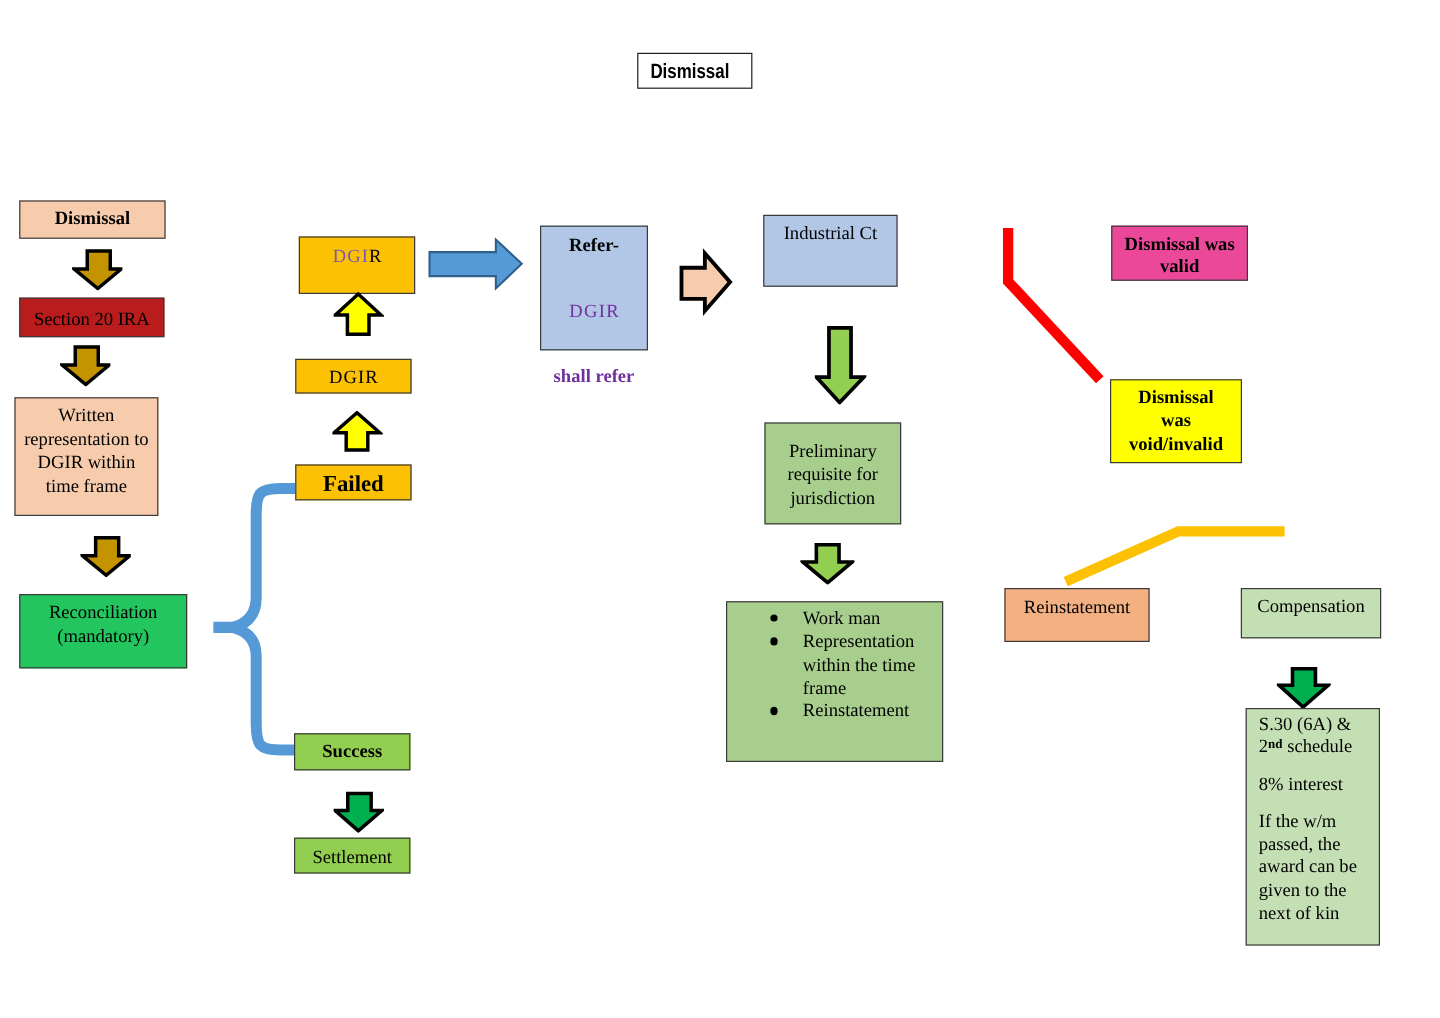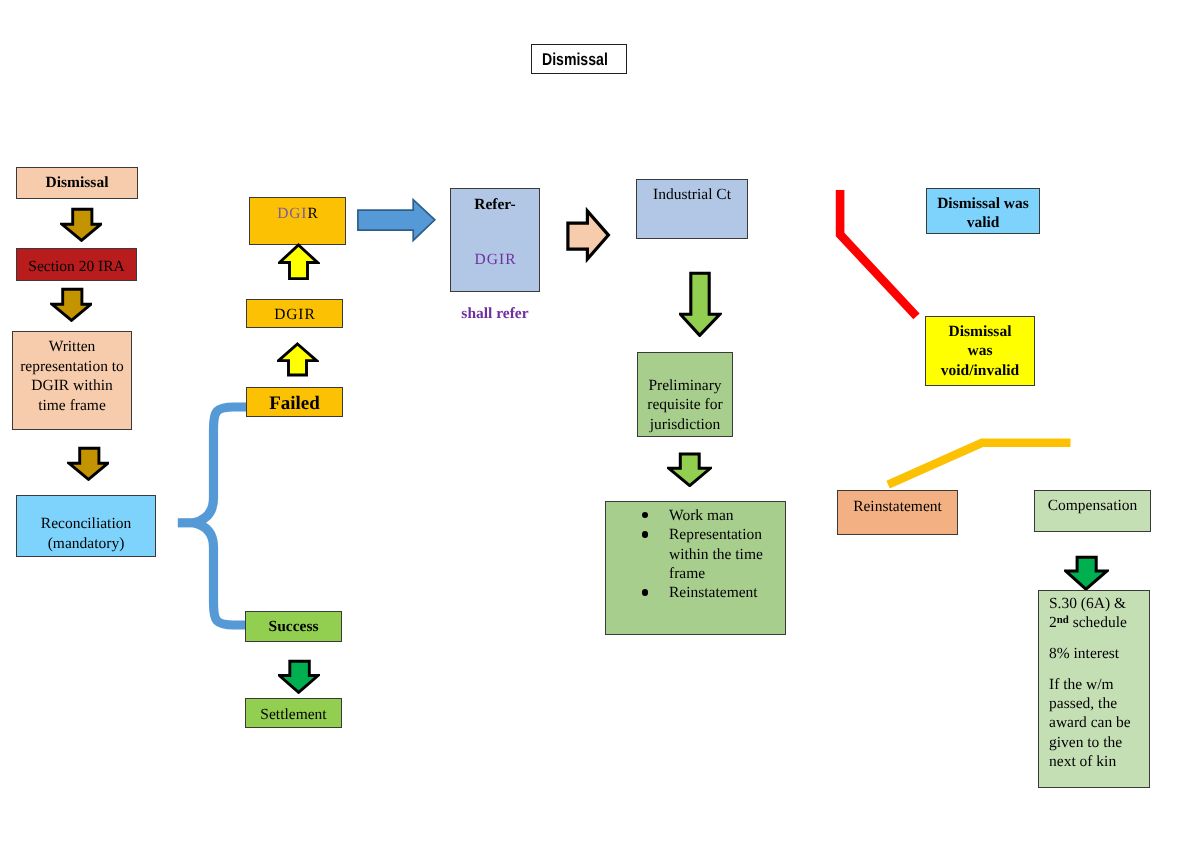--- a/index.html
+++ b/index.html
@@ -63,23 +63,23 @@
               align-items:flex-start;">
     <span class="lbl">Written representation to DGIR within time frame</span>
   </div>
 
   <div class="arw" style="left:67px;top:446px;width:42px;height:35px;">
     <svg width="42" height="35" viewBox="0 0 42 35">
       <path d="M12.7 2.2 L31.9 2.2 L31.9 17.2 L41 17.2 L21.5 33.4 L1.8 17.2 L12.7 17.2 Z" fill="#C49400" stroke="#000000" stroke-width="2.9" stroke-linejoin="miter"></path>
     </svg>
   </div>
 
-  <div class="box" style="left:16px;top:495px;width:140px;height:62px;background:#7dd3fc;
+  <div class="box" style="left:16px;top:495px;width:140px;height:62px;background:#22c55e;
               font-size:15.5px;flex-direction:column;justify-content:flex-start;
-              padding-top:18px;">
+              padding-top:5px;">
     <span class="lbl">Reconciliation</span>
     <span class="lbl">(mandatory)</span>
   </div>
 
   <div class="arw" style="left:170px;top:394px;width:86px;height:242px;">
     <svg width="86" height="242" viewBox="0 0 86 242">
       <path d="M76 13 L64 13 C46 13 43.5 17 43.5 35 L43.5 104 Q43.5 124 24 128.8 Q43.5 133.6 43.5 153 L43.5 209 C43.5 227 46 231 64 231 L76 231" fill="none" stroke="#559AD6" stroke-width="9.2" stroke-linecap="butt" stroke-linejoin="round"></path>
       <path d="M30 128.8 L7.8 128.8" fill="none" stroke="#559AD6" stroke-width="9.2" stroke-linecap="butt"></path>
     </svg>
   </div>
@@ -151,22 +151,22 @@
               align-items:flex-start;padding-top:5px;font-size:15.5px;">
     <span class="lbl">Industrial Ct</span>
   </div>
 
   <div class="arw" style="left:679px;top:270px;width:43px;height:67px;">
     <svg width="43" height="67" viewBox="0 0 43 67">
       <path d="M11.8 3.2 L30.2 3.2 L30.2 44.3 L40.8 44.3 L20.7 65.4 L1.4 44.3 L11.8 44.3 Z" fill="#92CE4F" stroke="#000000" stroke-width="3.1" stroke-linejoin="miter"></path>
     </svg>
   </div>
 
-  <div class="box" style="left:637px;top:352px;width:96px;height:85px;background:#A8CE8E;
-              align-items:flex-end;padding-top:5px;font-size:15.5px;">
+  <div class="box" style="left:637px;top:352px;width:114px;height:85px;background:#A8CE8E;
+              align-items:center;padding-top:5px;font-size:15.5px;">
     <span class="lbl">Preliminary requisite for jurisdiction</span>
   </div>
 
   <div class="arw" style="left:667px;top:451px;width:45px;height:36px;">
     <svg width="45" height="36" viewBox="0 0 45 36">
       <path d="M13.3 3 L32.2 3 L32.2 17.3 L43.3 17.3 L22.7 34.6 L1.9 17.3 L13.3 17.3 Z" fill="#92CE4F" stroke="#000000" stroke-width="3" stroke-linejoin="miter"></path>
     </svg>
   </div>
 
   <div class="box" style="left:605px;top:501px;width:181px;height:134px;background:#A8CE8E;
@@ -177,21 +177,21 @@
       <li>Reinstatement</li>
     </ul>
   </div>
 
   <div class="arw" style="left:828px;top:182px;width:98px;height:145px;">
     <svg width="98" height="145" viewBox="0 0 98 145">
       <path d="M12.1 8 L12.1 52.5 L88.5 134.4" fill="none" stroke="#FF0000" stroke-width="8.6" stroke-linecap="butt" stroke-linejoin="miter"></path>
     </svg>
   </div>
 
-  <div class="box" style="left:926px;top:188px;width:114px;height:46px;background:#7dd3fc;
+  <div class="box" style="left:926px;top:188px;width:114px;height:46px;background:#ec4899;
               font-weight:bold;font-size:15.5px;line-height:19.3px;
               align-items:flex-start;padding-top:5px;">
     <span class="lbl">Dismissal was valid</span>
   </div>
 
   <div class="box" style="left:925px;top:316px;width:110px;height:70px;background:#FFFF00;
               font-weight:bold;font-size:15.5px;line-height:19.3px;flex-direction:column;
               justify-content:flex-start;padding-top:5px;">
     <span class="lbl">Dismissal</span>
     <span class="lbl">was</span>

